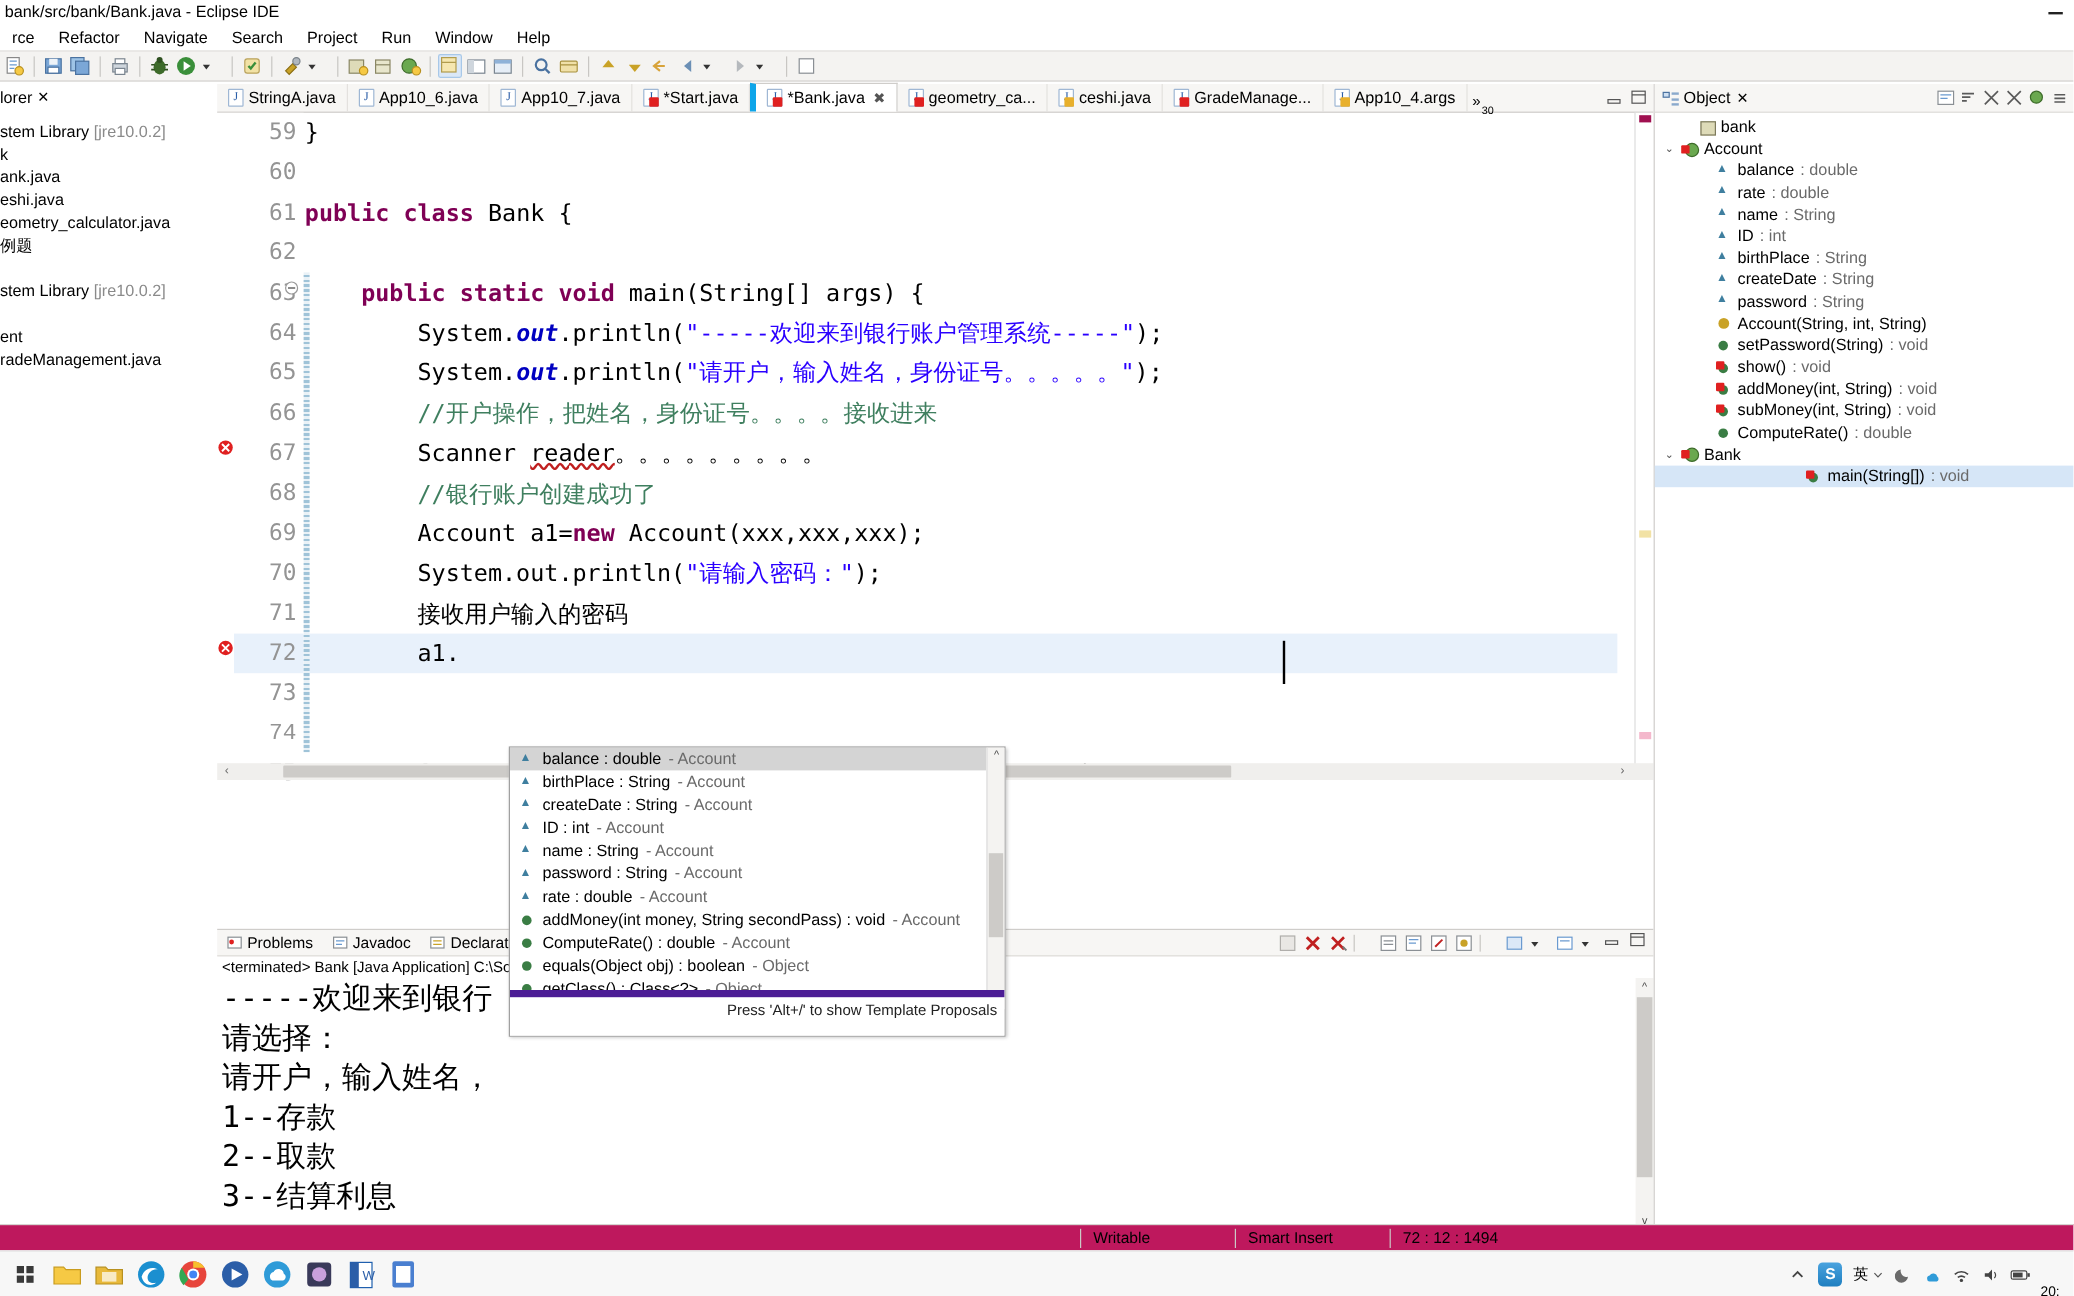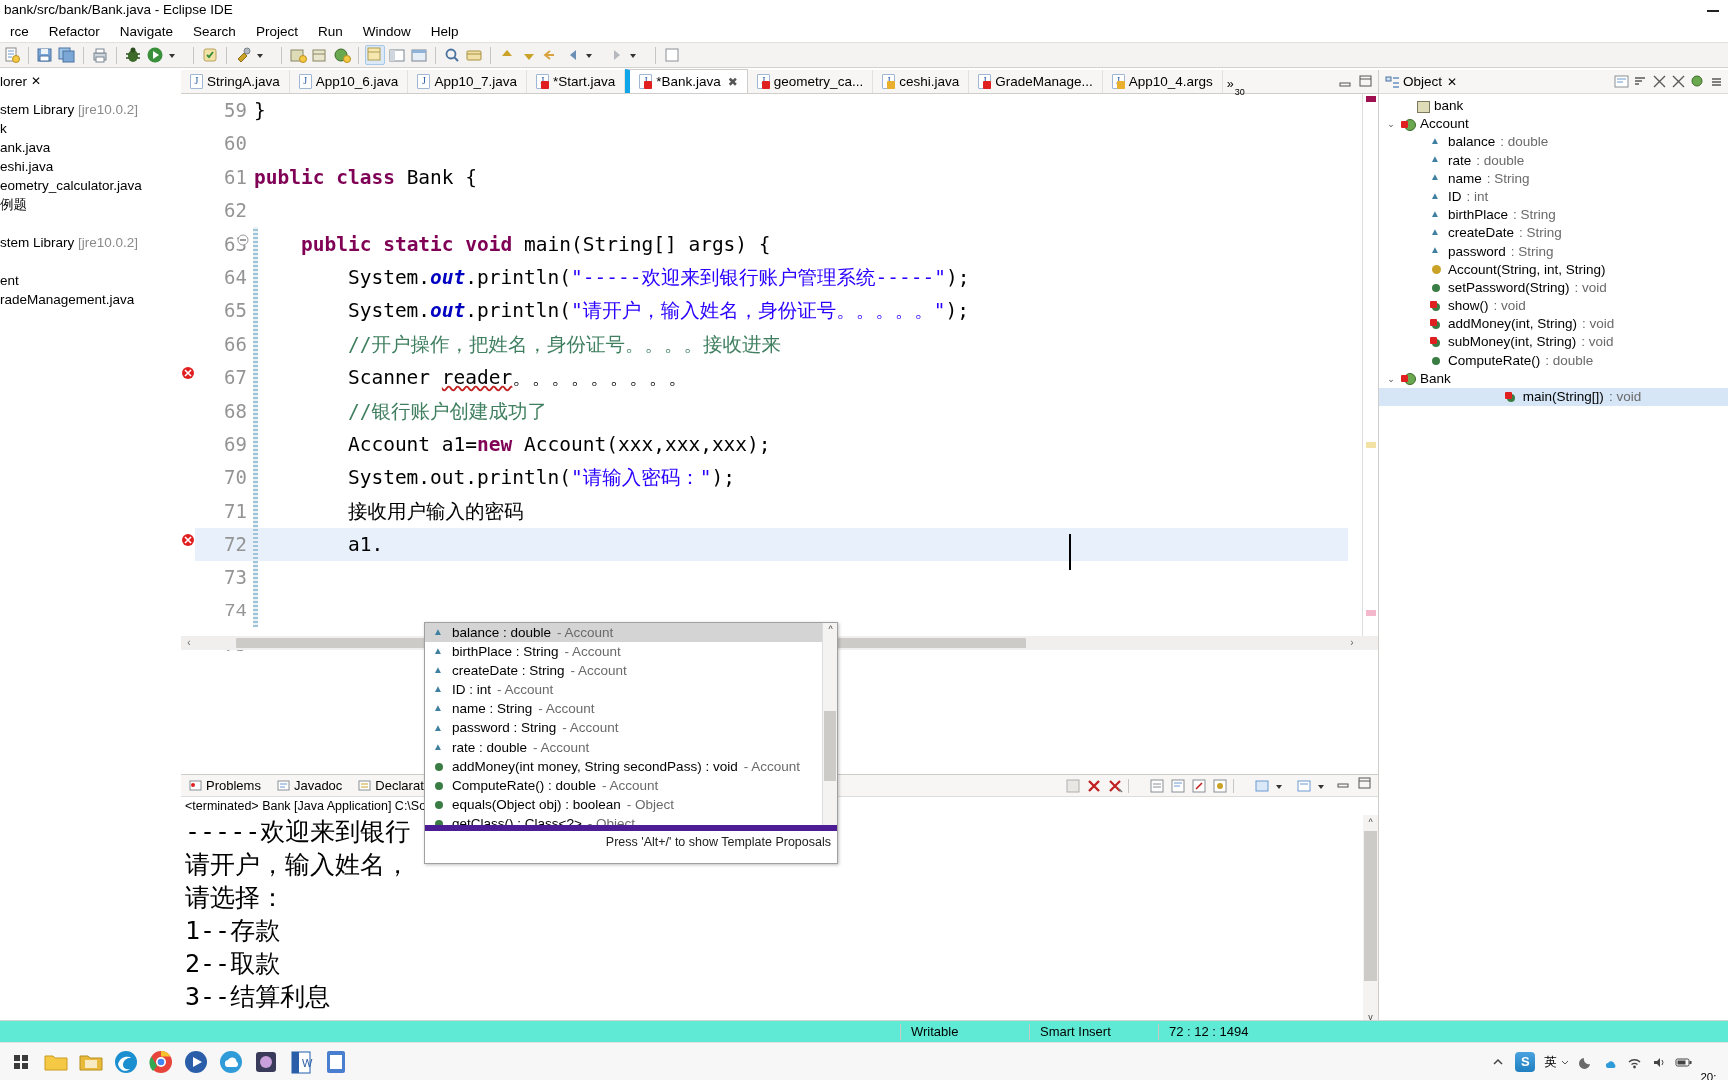--- a/index.html
+++ b/index.html
@@ -224,21 +224,21 @@
                        background:#cdcbc8;}
   #popScroll .pa { position:absolute; left:0; width:15px; height:13px; text-align:center;
                    font-size:9px; color:#444; line-height:13px;}
   #popFoot { position:absolute; left:0; right:0; bottom:0; height:38px;
              background:#ffffff; border-top:6px solid #4c1d95;
              font-size:12.5px; text-align:right; padding-right:6px; line-height:22px;
              color:#222;}
 
   
   #statusbar {
-    position:absolute; left:0; right:0; bottom:38px; height:22px; background:#5eead4;
+    position:absolute; left:0; right:0; bottom:38px; height:22px; background:#be185d;
     border-top:1px solid #d6d4d1; display:flex; align-items:center; font-size:13px;
   }
   #statusbar .cell { height:22px; line-height:22px; padding:0 10px; white-space:nowrap;}
   #statusbar .divline { width:1px; height:16px; background:#cbc9c6; }
 
   
   #taskbar {
     position:absolute; left:0; right:0; bottom:0; height:38px; background:#f7f7f7;
     border-top:1px solid #e2e2e2; display:flex; align-items:center; gap:5px;
     padding-left:6px;
@@ -644,22 +644,22 @@
             </svg></span>
         <span class="ct"><svg width="14" height="12">
               <rect x="1" y="1" width="11" height="10" fill="none" stroke="#555"></rect>
               <path d="M1 4h11" stroke="#555"></path>
             </svg></span>
       </div>
     </div>
     <div id="consoleInfo">&lt;terminated&gt; Bank [Java Application] C:\Soft</div>
     <div id="consoleOut">
         <div>-----欢迎来到银行</div>
+        <div>请选择：</div>
         <div>请开户，输入姓名，</div>
-        <div>请选择：</div>
         <div>1--存款</div>
         <div>2--取款</div>
         <div>3--结算利息</div>
       </div>
     <div id="cvscroll">
       <div style="position:absolute;left:1px;top:2px;width:13px;height:12px;text-align:center;font-size:9px;color:#444;">^</div>
       <div style="position:absolute;left:1px;top:16px;width:13px;height:150px;background:#cdcbc8;"></div>
       <div style="position:absolute;left:1px;bottom:2px;width:13px;height:12px;text-align:center;font-size:9px;color:#444;">v</div>
     </div>
     <div id="chscroll">

